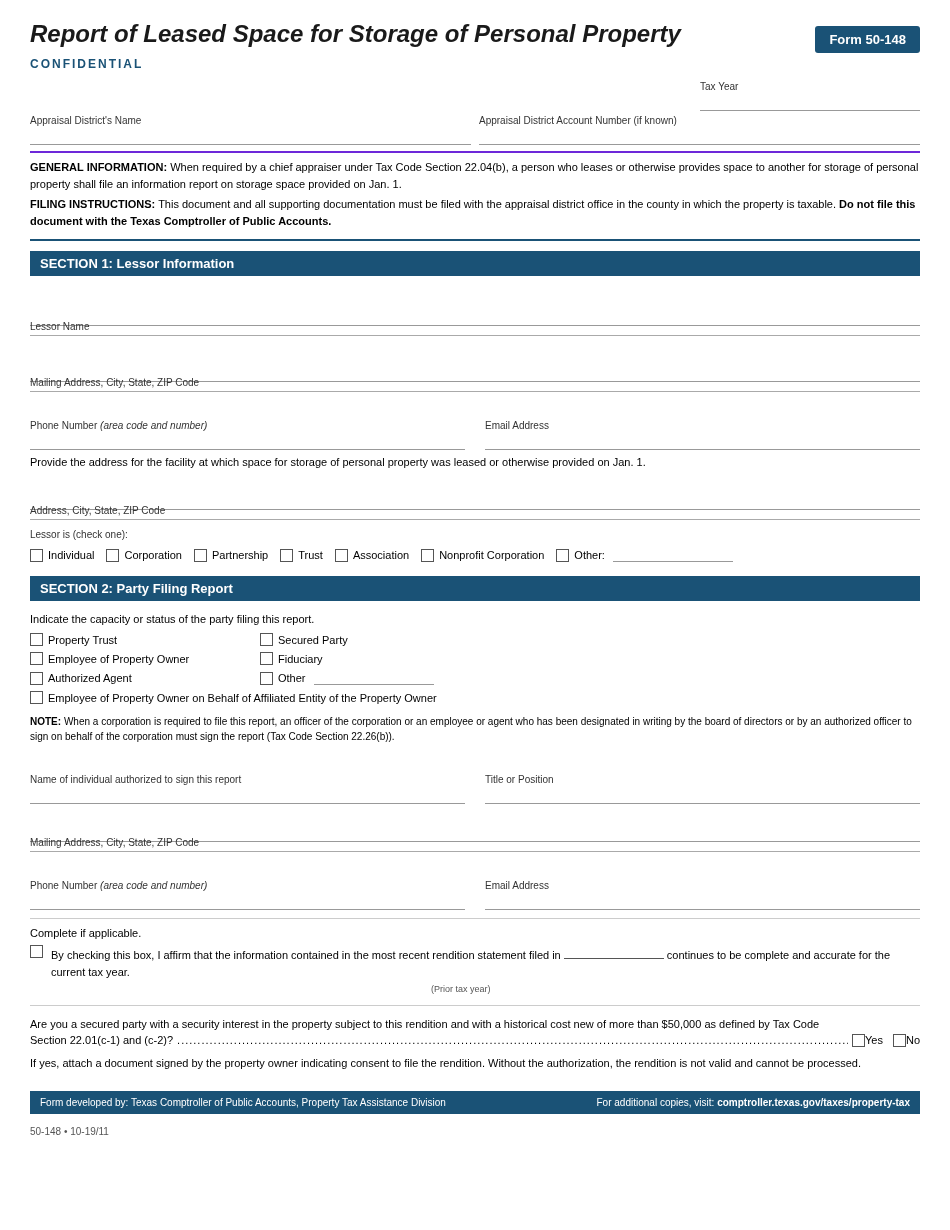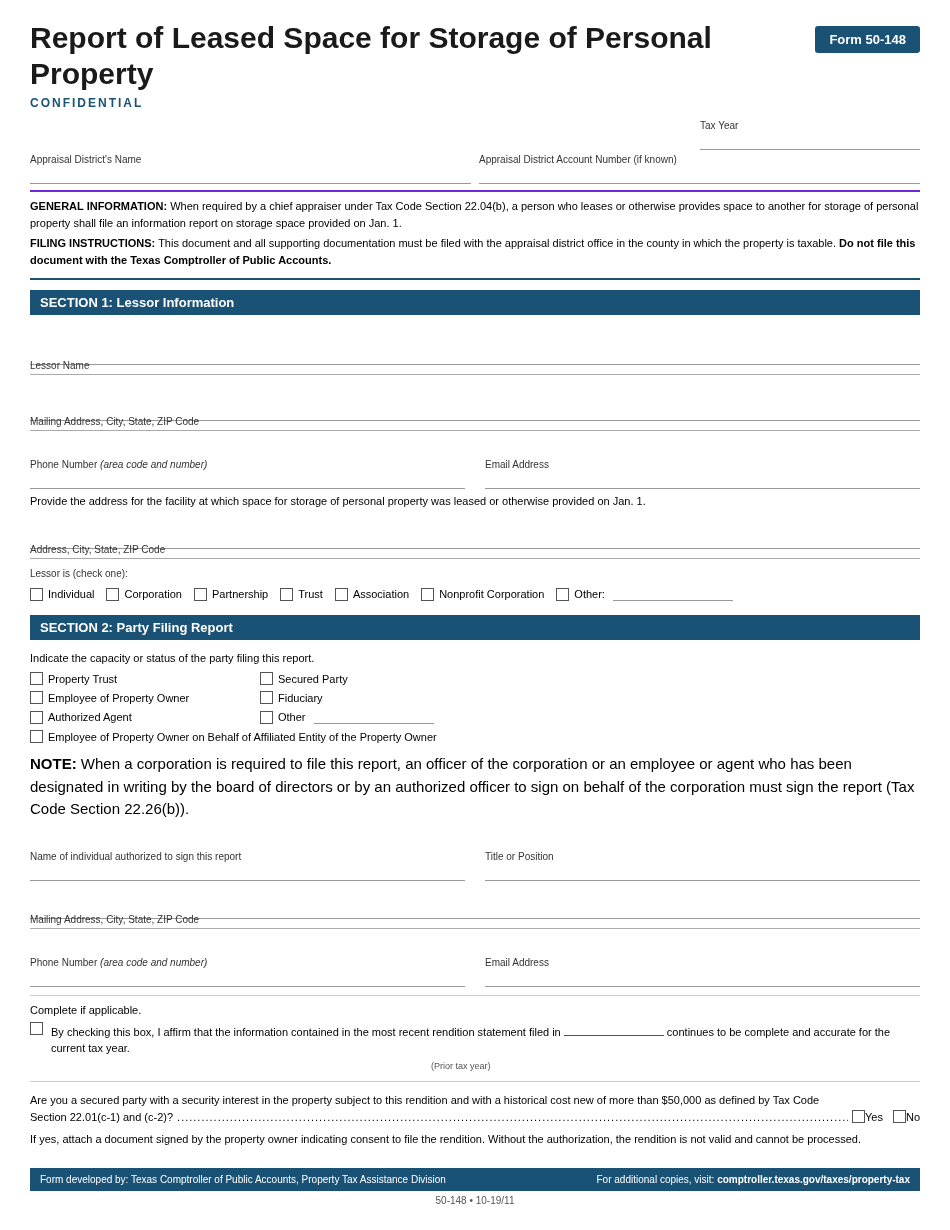--- a/index.html
+++ b/index.html
@@ -12,25 +12,26 @@
       min-height: 1230px;
       padding: 20px 30px;
     }
     .header-row {
       display: flex;
       align-items: flex-start;
       justify-content: space-between;
       margin-bottom: 4px;
     }
     .main-title {
-      font-size: 30px;
+      font-size: 24px;
       font-weight: bold;
       color: #1a1a1a;
       line-height: 1.2;
       flex: 1;
+      font-style: italic;
     }
     .form-badge {
       background: #1a5276;
       color: #fff;
       font-size: 13px;
       font-weight: bold;
       padding: 6px 14px;
       border-radius: 3px;
       white-space: nowrap;
       margin-left: 20px;
@@ -149,21 +150,21 @@
       margin-bottom: 6px;
     }
     .section2-item {
       display: flex;
       align-items: center;
       gap: 5px;
       min-width: 200px;
     }
     .note-box {
       margin: 10px 0;
-      font-size: 15px;
+      font-size: 10px;
       line-height: 1.5;
     }
     .complete-box {
       margin: 8px 0;
       font-size: 11px;
     }
     .affirm-row {
       display: flex;
       align-items: flex-start;
       gap: 8px;
@@ -208,24 +209,24 @@
     .footer-bar {
       background: #1a5276;
       color: #fff;
       font-size: 10px;
       padding: 6px 10px;
       display: flex;
       justify-content: space-between;
       margin-top: 20px;
     }
     .form-number {
-      text-align: center;
+      text-align: left;
       font-size: 10px;
       color: #555;
-      margin-top: 4px;
+      margin-top: 12px;
     }
     .divider {
       border: none;
       border-top: 1px solid #ccc;
       margin: 8px 0;
     }
     .address-provide-text {
       font-size: 11px;
       margin: 6px 0 4px 0;
     }

